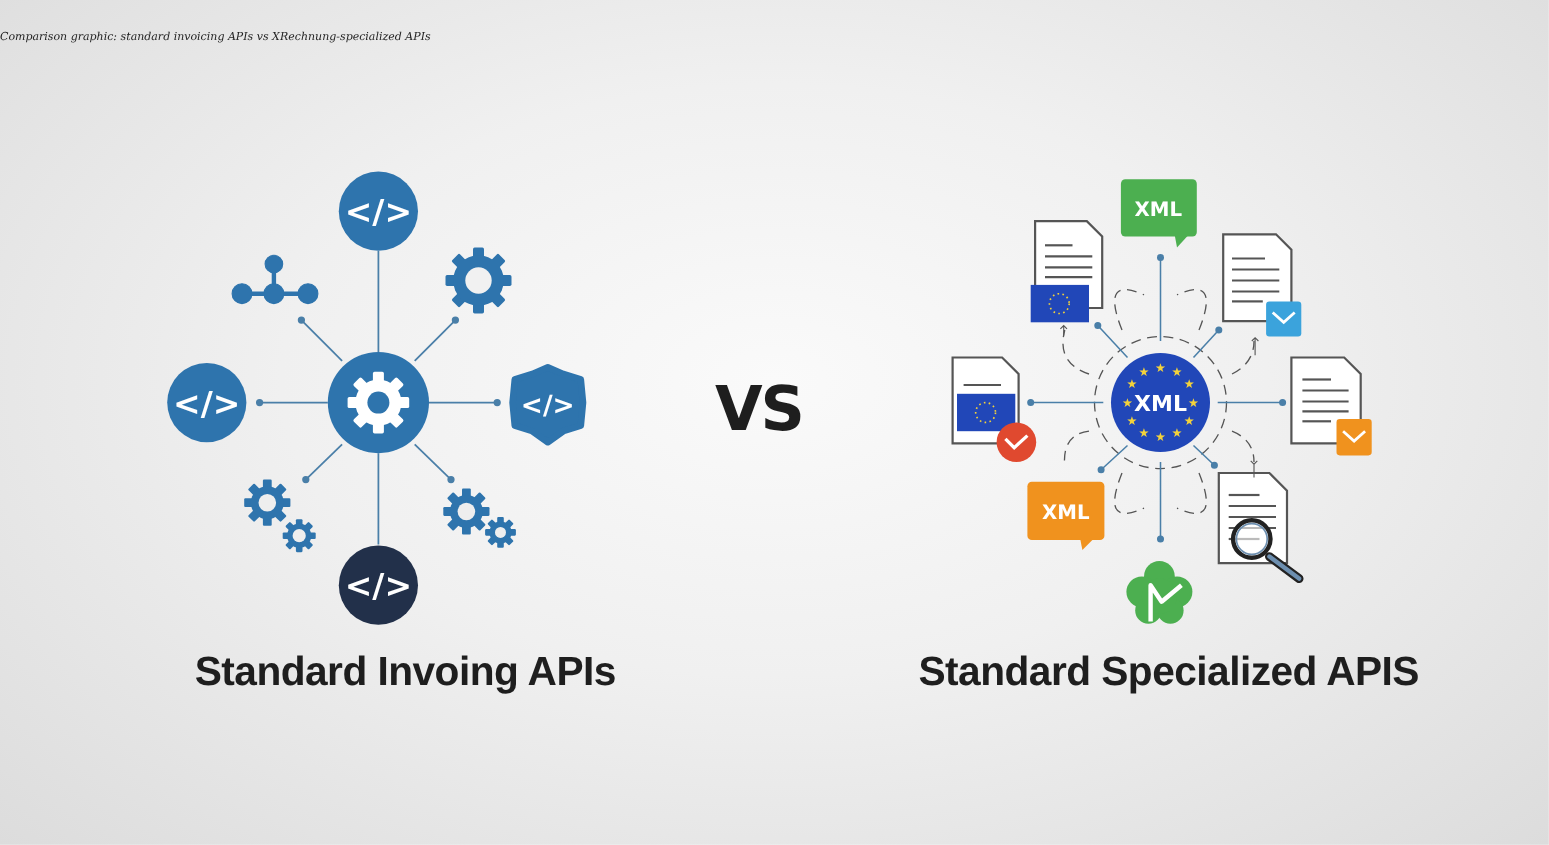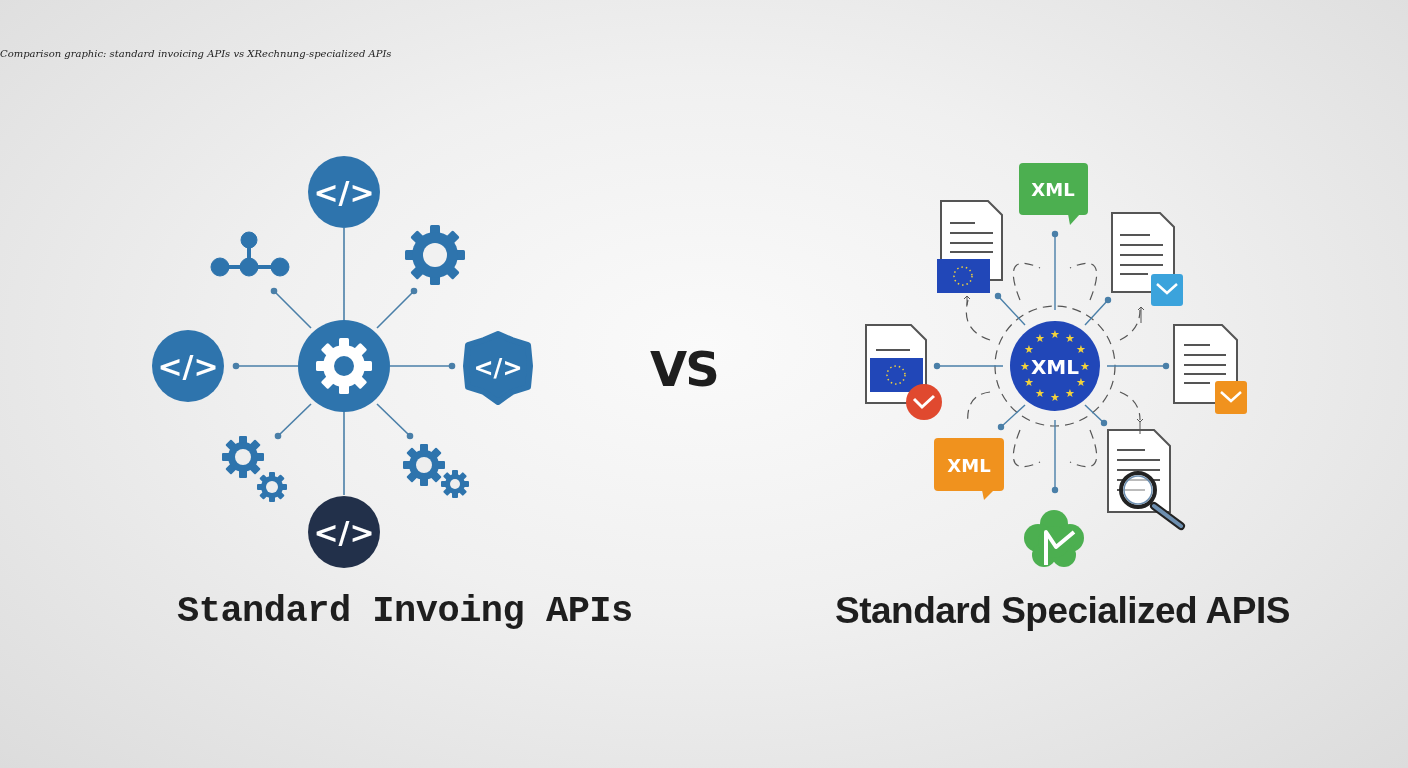--- a/index.html
+++ b/index.html
@@ -1,23 +1,23 @@
 <!DOCTYPE html>
 <html><head>
 <meta charset="utf-8">
 <style>
   html,body{margin:0;padding:0;}
   body{width:1408px;height:768px;position:relative;overflow:hidden;
     background:radial-gradient(ellipse at 50% 45%, #fafafa 0%, #f0f0f0 45%, #dcdcdc 100%);
     font-family:"Liberation Sans",sans-serif;}
-  .caption{position:absolute;left:0;top:48px;font-family:"DejaVu Serif","Liberation Serif",serif;font-style:italic;font-size:10px;color:#222;}
+  .caption{position:absolute;left:0;top:28px;font-family:"DejaVu Serif","Liberation Serif",serif;font-style:italic;font-size:10px;color:#222;}
   .panel{position:absolute;}
   svg{position:absolute;left:0;top:0;overflow:visible;}
   .label{position:absolute;font-family:"Liberation Sans",sans-serif;font-weight:bold;color:#1e1e1e;white-space:nowrap;letter-spacing:-0.5px;}
-  .vs{position:absolute;left:650px;top:345px;font-family:"DejaVu Sans","Liberation Sans",sans-serif;font-weight:bold;font-size:48px;color:#1e1e1e;letter-spacing:-2px;line-height:1;}
+  .vs{position:absolute;left:650px;top:345px;font-family:"DejaVu Sans","Liberation Sans",sans-serif;font-weight:bold;font-size:56px;color:#1e1e1e;letter-spacing:-2px;line-height:1;}
   .svgtext{font-family:"DejaVu Sans","Liberation Sans",sans-serif;font-weight:bold;}
 </style>
 </head>
 <body>
 
 <div class="caption">Comparison graphic: standard invoicing APIs vs XRechnung-specialized APIs</div>
 
 <div class="panel" style="left:0;top:0;width:700px;height:768px;">
   <svg width="700" height="768">
     <g stroke="#4a7fa8" stroke-width="1.6" fill="#4a7fa8">
@@ -154,21 +154,21 @@
           <rect x="-3" y="-14" width="6" height="6" rx="1" transform="rotate(180)"></rect>
           <rect x="-3" y="-14" width="6" height="6" rx="1" transform="rotate(225)"></rect>
           <rect x="-3" y="-14" width="6" height="6" rx="1" transform="rotate(270)"></rect>
           <rect x="-3" y="-14" width="6" height="6" rx="1" transform="rotate(315)"></rect>
           <circle r="10"></circle>
         </g>
         <circle r="5" fill="#eee"></circle>
       </g>
     </g>
   </svg>
-  <div class="label" style="left:177px;top:590px;font-size:37px;font-family:Liberation Mono, monospace;">Standard Invoing APIs</div>
+  <div class="label" style="left:177px;top:590px;font-size:37px;">Standard Invoing APIs</div>
 </div>
 
 <div class="vs">VS</div>
 
 <div class="panel" style="left:0;top:0;width:1408px;height:768px;pointer-events:none;">
   <svg width="1408" height="768">
 
     <g fill="none" stroke="#555" stroke-width="1.2" stroke-dasharray="9 6">
       <circle cx="1055" cy="366" r="60"></circle>
       <path d="M1020 300 Q1000 250 1040 268"></path>

